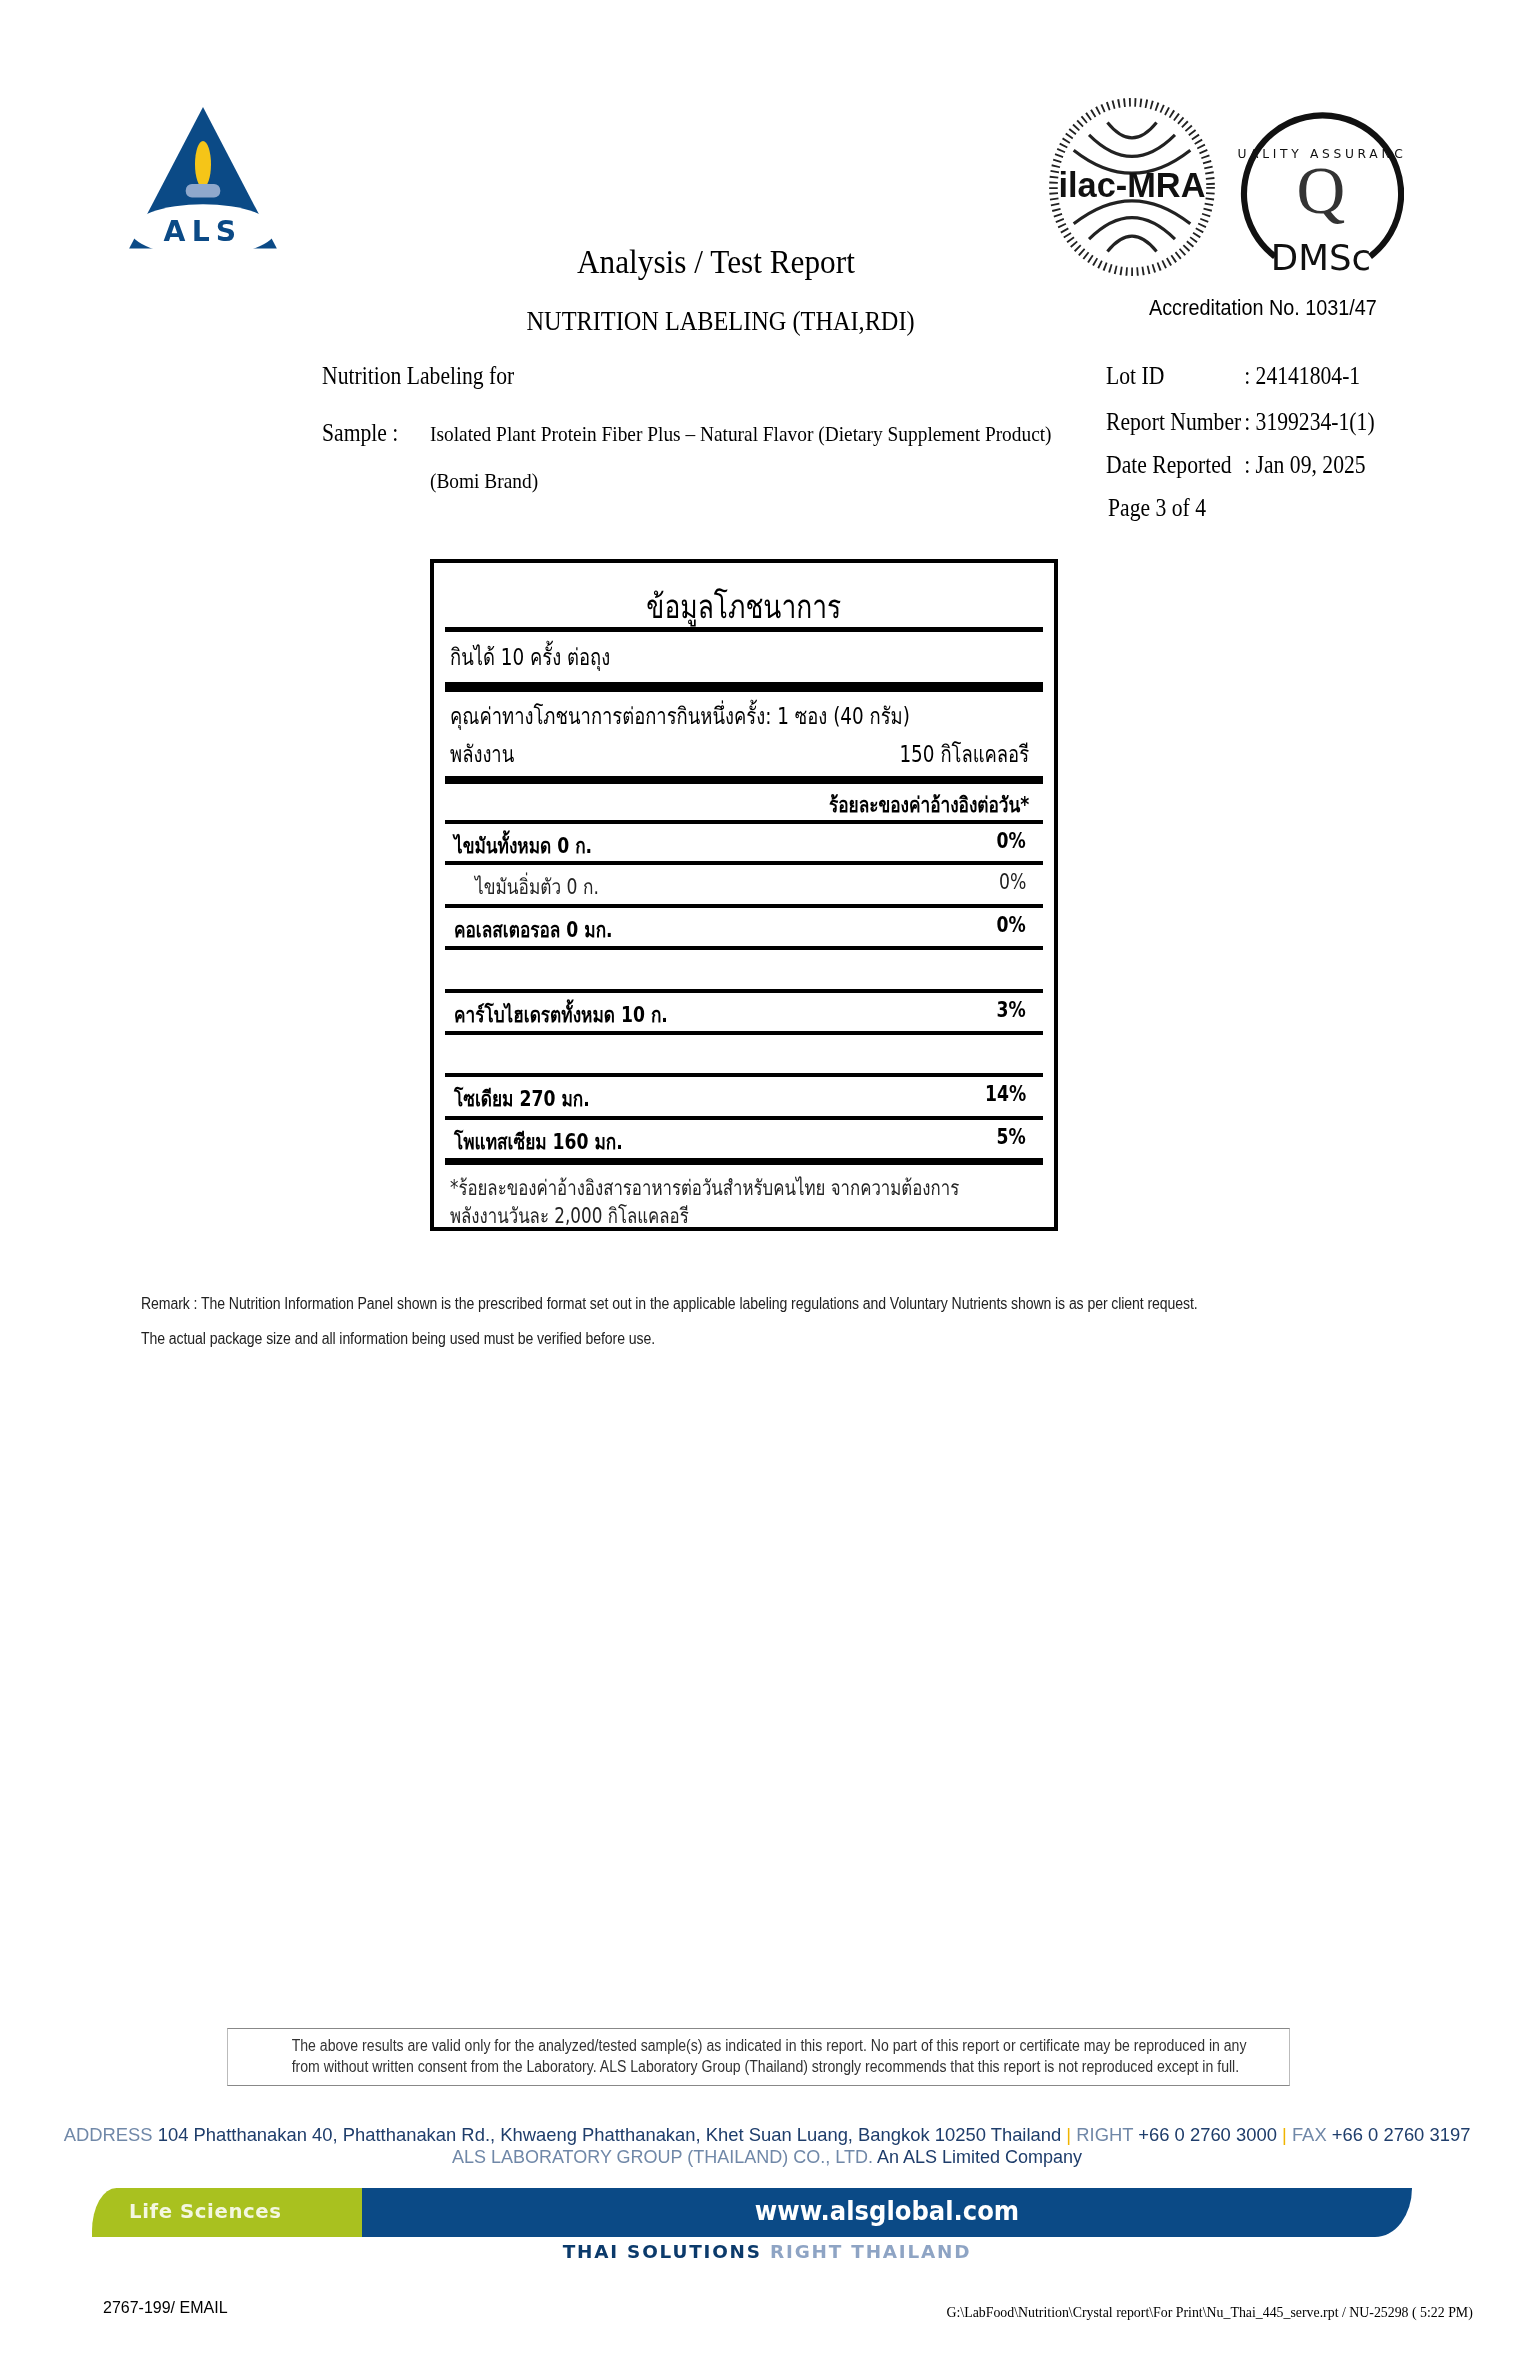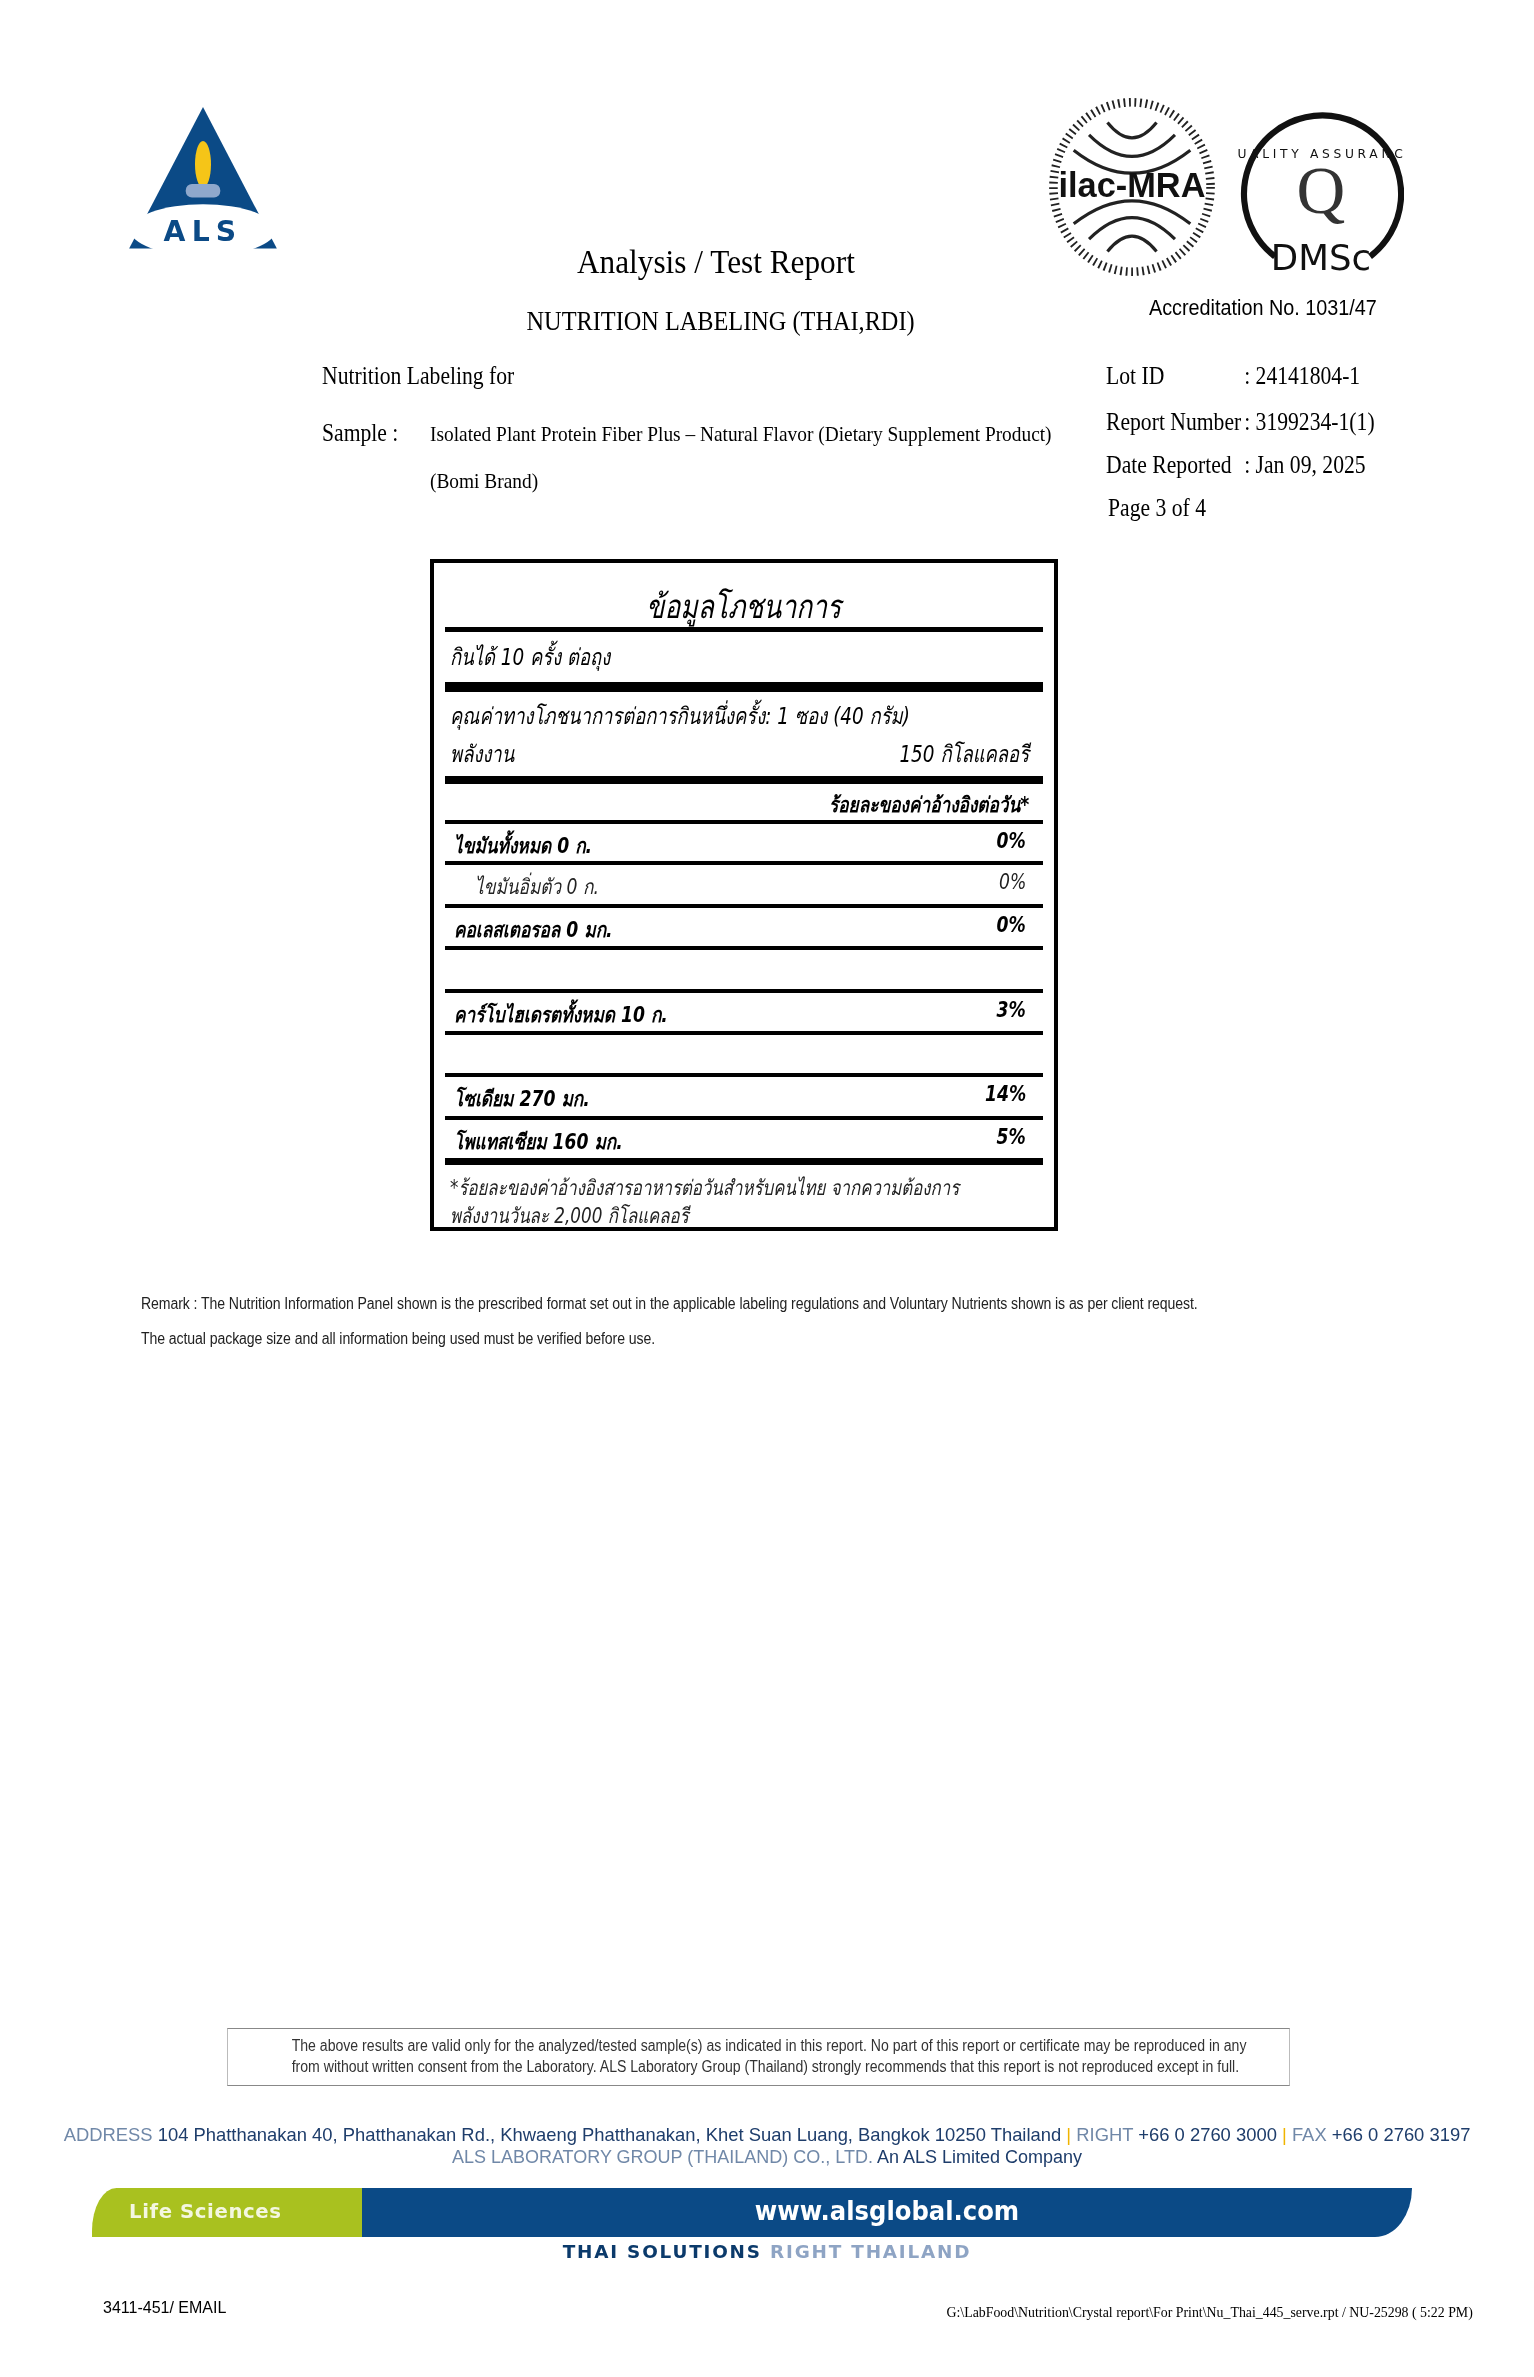--- a/index.html
+++ b/index.html
@@ -15,21 +15,21 @@
   .seal-ilac { left:1049px; top:98px; width:166px; height:178px; }
   .seal-dmsc { left:1238px; top:103px; width:166px; height:178px; }
   .accred { left:1149px; top:295px; font-family:"Liberation Sans", sans-serif; font-size:22px; font-weight:normal; transform:scaleX(0.9); transform-origin:left; }
 
   .info { font-size:24.6px; transform:scaleX(0.88); transform-origin:left; white-space:nowrap; }
   .meta-row { left:1106px; font-size:24.6px; white-space:nowrap; transform:scaleX(0.88); transform-origin:left; }
   .meta-row .lbl { display:inline-block; width:157px; }
 
   
   .panel { left:430px; top:559px; width:628px; height:672px; border:4.3px solid #000; box-sizing:border-box; font-family:"DejaVu Sans", sans-serif; }
-  .panel-inner { position:absolute; left:11px; right:11px; top:0; bottom:0;font-style:italic; }
+  .panel-inner { position:absolute; left:11px; right:11px; top:0; bottom:0; }
   .pt { position:absolute; white-space:nowrap; }
   .bar { position:absolute; left:0; right:0; background:#000; }
   .nut-row { position:absolute; left:0; right:0; height:34px; }
   .nut-row .name { position:absolute; left:8.6px; top:3.7px; font-size:21px; white-space:nowrap; transform:scaleX(0.82); transform-origin:left; }
   .nut-row .name.sub { left:29.5px; font-weight:normal; color:#222; }
   .nut-row .pct { position:absolute; right:17px; top:3.7px; font-size:21px; transform:scaleX(0.82); transform-origin:right; }
   .bold { font-weight:bold; }
 
   .remark { left:141px; font-family:"Liberation Sans", sans-serif; font-size:16px; color:#222; white-space:nowrap; transform:scaleX(0.88); transform-origin:left; letter-spacing:-0.1px; }
 
@@ -183,15 +183,15 @@
 
 <div class="abs banner-green"></div>
 <div class="abs banner-blue"></div>
 <div class="abs banner-text-ls">Life Sciences</div>
 <div class="abs banner-url">www.alsglobal.com</div>
 <div class="abs tagline">
   <span class="a">THAI SOLUTIONS</span>
   <span class="b">RIGHT THAILAND</span>
 </div>
 
-<div class="abs foot-left">3411-451/ EMAIL</div>
+<div class="abs foot-left">2767-199/ EMAIL</div>
 <div class="abs foot-right">G:\LabFood\Nutrition\Crystal report\For Print\Nu_Thai_445_serve.rpt / NU-25298 ( 5:22 PM)</div>
 
 
 </body></html>

